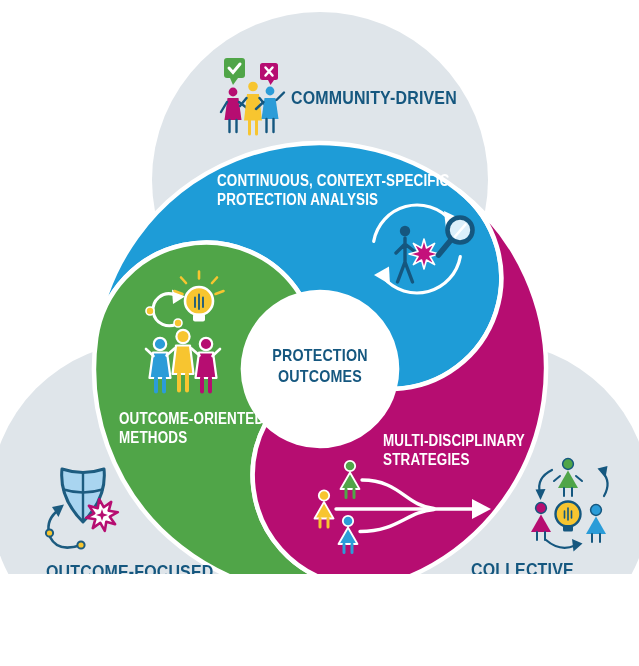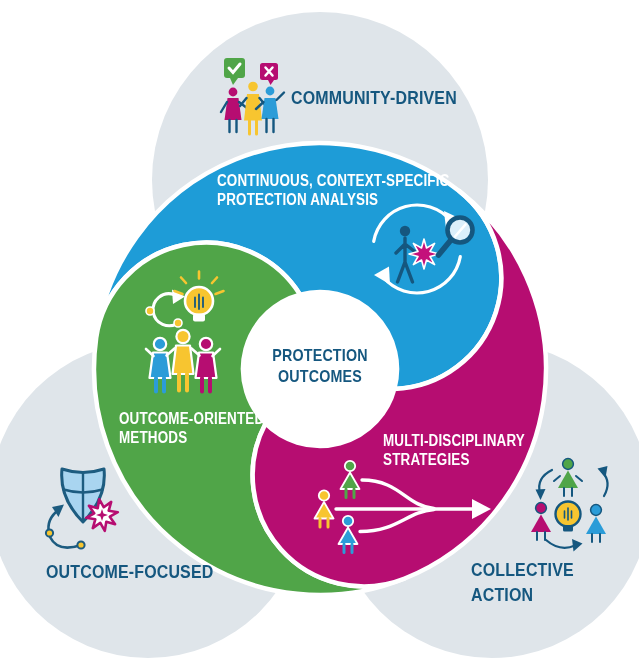--- a/index.html
+++ b/index.html
@@ -1,16 +1,16 @@
 <!DOCTYPE html>
 <html><head>
 <meta charset="utf-8">
 <style>
   html,body{margin:0;padding:0;background:#ffffff;}
-  #stage{position:relative;width:639px;height:666px;background:#ffffff;overflow:hidden;
+  #stage{position:relative;width:639px;height:574px;background:#ffffff;overflow:hidden;
          font-family:"Liberation Sans",sans-serif;}
   #art{position:absolute;left:0;top:0;width:639px;height:666px;}
   .lbl{position:absolute;font-weight:bold;white-space:nowrap;transform:scaleX(0.84);
        transform-origin:0 0;letter-spacing:0.2px;}
   .lbl.dark{color:#15577F;font-size:19px;}
   .lbl.white{color:#ffffff;font-size:16px;line-height:19px;}
   .lbl.center-lbl{color:#15577F;font-size:17px;line-height:21px;text-align:center;
        width:200px;transform-origin:center top;}
   .lbl.two-line{line-height:25px;}
 </style>

